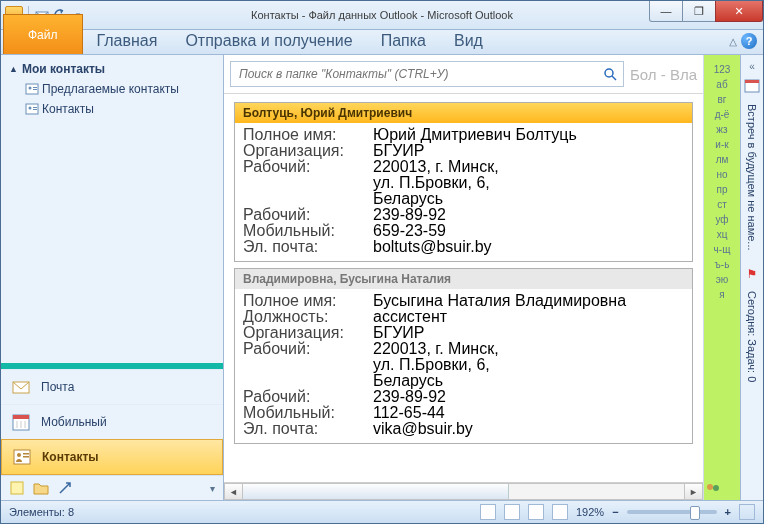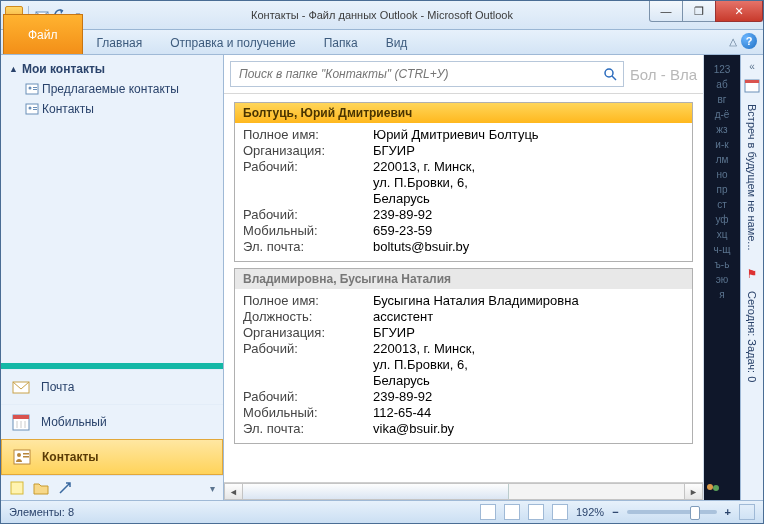--- a/index.html
+++ b/index.html
@@ -10,21 +10,21 @@
 .tb-ic{width:16px;height:16px;display:flex;align-items:center;justify-content:center;border-radius:2px}
 .tb-sep{width:1px;height:18px;background:#a9bed6;margin:0 3px}
 .titlebar .title{position:absolute;left:50%;transform:translateX(-50%);font-size:11px;color:#3b3b3b}
 .win-btns{position:absolute;right:0;top:0;display:flex;height:20px}
 .win-btn{width:32px;height:20px;border:1px solid #7b92ab;border-top:none;margin-left:-1px;display:flex;align-items:center;justify-content:center;background:linear-gradient(#f4f8fc,#dbe8f6);font-family:Arial;font-size:11px;color:#333}
 .win-btn:first-child{border-bottom-left-radius:3px}
 .win-close{background:linear-gradient(#e57369,#c83a2c);color:#fff;width:46px;border-color:#933;border-bottom-right-radius:3px}
 
 .ribbon{height:24px;background:linear-gradient(#e7f1fb,#d3e4f5);display:flex;align-items:flex-end;border-bottom:1px solid #9fb9d6;position:relative}
 .rib-file{background:linear-gradient(#ffb330,#f38f18);color:#fff;font-size:12px;padding:4px 24px;border:1px solid #c77512;border-bottom:none;margin-left:2px;height:40px;box-sizing:border-box;display:flex;align-items:center}
-.rib-tab{padding:4px 14px;font-size:12px;color:#3d5b7d}
+.rib-tab{padding:4px 14px;font-size:16px;color:#3d5b7d}
 .rib-help{position:absolute;right:6px;top:3px;display:flex;gap:4px;align-items:center}
 .help-circ{width:16px;height:16px;border-radius:50%;background:radial-gradient(circle at 30% 30%,#6bb6ff,#1f6fc2);color:#fff;display:flex;align-items:center;justify-content:center;font-weight:bold;font-size:11px}
 
 .body{flex:1;display:flex;min-height:0}
 
 .nav{width:222px;background:#eaf2fb;border-right:1px solid #9fb9d6;display:flex;flex-direction:column}
 .nav-top{flex:1;overflow:auto;padding:4px 2px}
 .nav-hd{display:flex;align-items:center;gap:4px;padding:3px 6px;font-weight:bold;color:#2a436b;font-size:12px}
 .nav-sub{display:flex;align-items:center;gap:3px;padding:3px 6px 3px 22px;color:#2a436b;font-size:12px}
 .nav-sub .ic{width:14px;height:14px}
@@ -39,25 +39,25 @@
 .search-row{padding:6px;border-bottom:1px solid #d8d8d8;display:flex;gap:6px;align-items:center}
 .search-box{flex:1;display:flex;align-items:center;border:1px solid #b7c7da;padding:2px 6px;height:20px;background:#fff}
 .search-box input{flex:1;border:none;outline:none;font-size:12px;font-style:italic;color:#7c7c7c;background:transparent}
 .range-lbl{color:#b8b8b8;font-size:15px}
 .cards{flex:1;overflow:auto;padding:8px 10px}
 .card{border:1px solid #b0b0b0;margin-bottom:6px}
 .card-hd{padding:3px 8px;font-weight:bold;font-size:12px;color:#333}
 .card.sel .card-hd{background:linear-gradient(#ffd65a,#ffb81e);color:#4a3400}
 .card:not(.sel) .card-hd{background:#e8e8e8;color:#777}
 .card-body{padding:4px 8px 6px}
-.crow{display:flex;font-size:13px;line-height:16px}
+.crow{display:flex;font-size:16px;line-height:16px}
 .crow .lbl{width:130px;color:#444}
 .crow .val{flex:1;color:#000000}
 
-.alpha{width:36px;background:#0f172a;border-left:1px solid #d0dcea;display:flex;flex-direction:column;align-items:center;padding-top:8px;gap:2px}
+.alpha{width:36px;background:#bef264;border-left:1px solid #d0dcea;display:flex;flex-direction:column;align-items:center;padding-top:8px;gap:2px}
 .alpha div{font-size:10px;color:#5b748f;padding:1px 0;width:100%;text-align:center}
 
 .todo{width:22px;background:#eaf2fb;border-left:1px solid #9fb9d6;display:flex;flex-direction:column;align-items:center;padding-top:6px;gap:6px}
 .todo .chev{font-size:10px;color:#5b748f}
 .todo .vt{writing-mode:vertical-rl;font-size:11px;color:#2a436b;margin-top:4px}
 .todo .flag{color:#d33;font-size:12px;margin-top:10px}
 
 .hscroll{height:17px;background:#f0f0f0;border-top:1px solid #cfcfcf;display:flex;align-items:center}
 .hs-btn{width:17px;height:15px;border:1px solid #c4c4c4;background:linear-gradient(#fdfdfd,#e6e6e6);font-size:9px;display:flex;align-items:center;justify-content:center;color:#555}
 .hs-track{flex:1;height:15px;border:1px solid #c4c4c4;border-left:none;border-right:none;background:#f4f4f4;position:relative}

